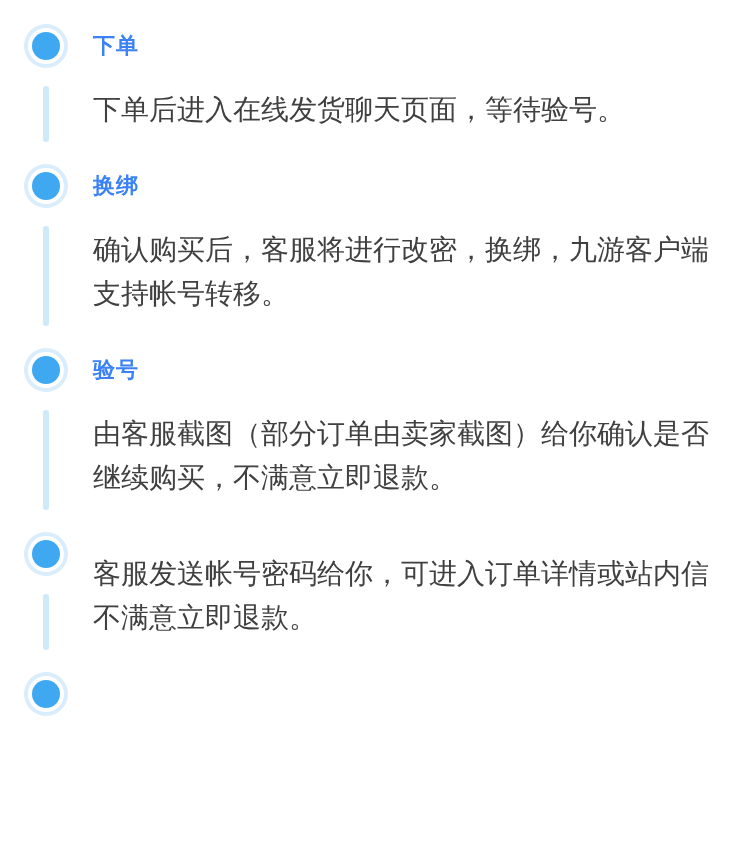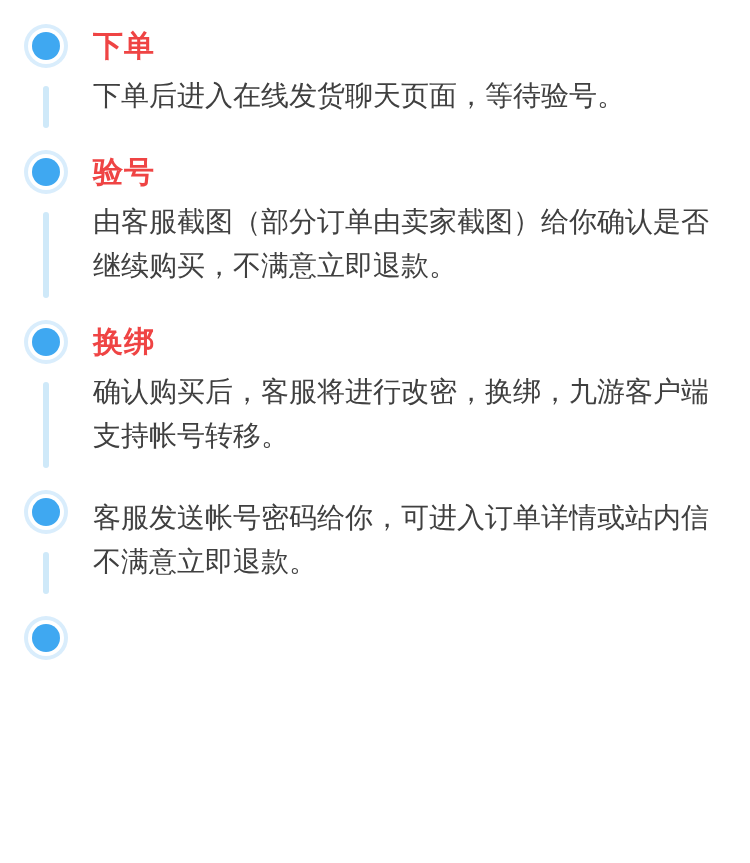--- a/index.html
+++ b/index.html
@@ -51,29 +51,29 @@
   }
   .content {
     flex: 1 1 auto;
     padding-right: 36px;
     padding-bottom: 32px;
   }
   .step:last-child .content {
     padding-bottom: 11px;
   }
   .title {
-    font-size: 30px;
+    font-size: 22px;
     font-weight: bold;
     line-height: 44px;
-    color: #ef4444;
+    color: #3b82f6;
     letter-spacing: 1px;
     font-family: Liberation Serif, serif;
   }
   .desc {
-    margin-top: 6px;
+    margin-top: 20px;
     font-size: 28px;
     line-height: 44px;
     color: #404040;
     white-space: pre-line;
   }
 </style>
 </head>
 <body>
 
 <div class="timeline">
@@ -92,37 +92,37 @@
   </div>
 
   <div class="step">
     <div class="marker">
       <div class="marker-inner">
         <div class="bullet"></div>
         <div class="connector"></div>
       </div>
     </div>
     <div class="content">
-      <div class="title">验号</div>
-      <div class="desc">由客服截图（部分订单由卖家截图）给你确认是否
-继续购买，不满意立即退款。</div>
+      <div class="title">换绑</div>
+      <div class="desc">确认购买后，客服将进行改密，换绑，九游客户端
+支持帐号转移。</div>
     </div>
   </div>
 
   <div class="step">
     <div class="marker">
       <div class="marker-inner">
         <div class="bullet"></div>
         <div class="connector"></div>
       </div>
     </div>
     <div class="content">
-      <div class="title">换绑</div>
-      <div class="desc">确认购买后，客服将进行改密，换绑，九游客户端
-支持帐号转移。</div>
+      <div class="title">验号</div>
+      <div class="desc">由客服截图（部分订单由卖家截图）给你确认是否
+继续购买，不满意立即退款。</div>
     </div>
   </div>
 
   <div class="step">
     <div class="marker">
       <div class="marker-inner">
         <div class="bullet"></div>
         <div class="connector"></div>
       </div>
     </div>

